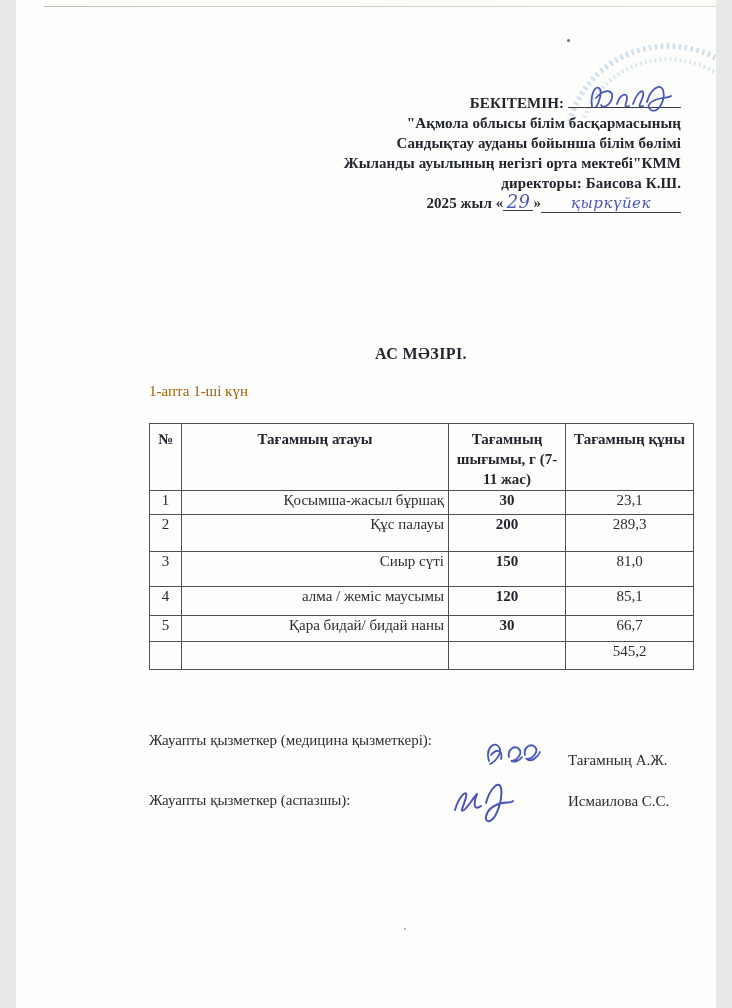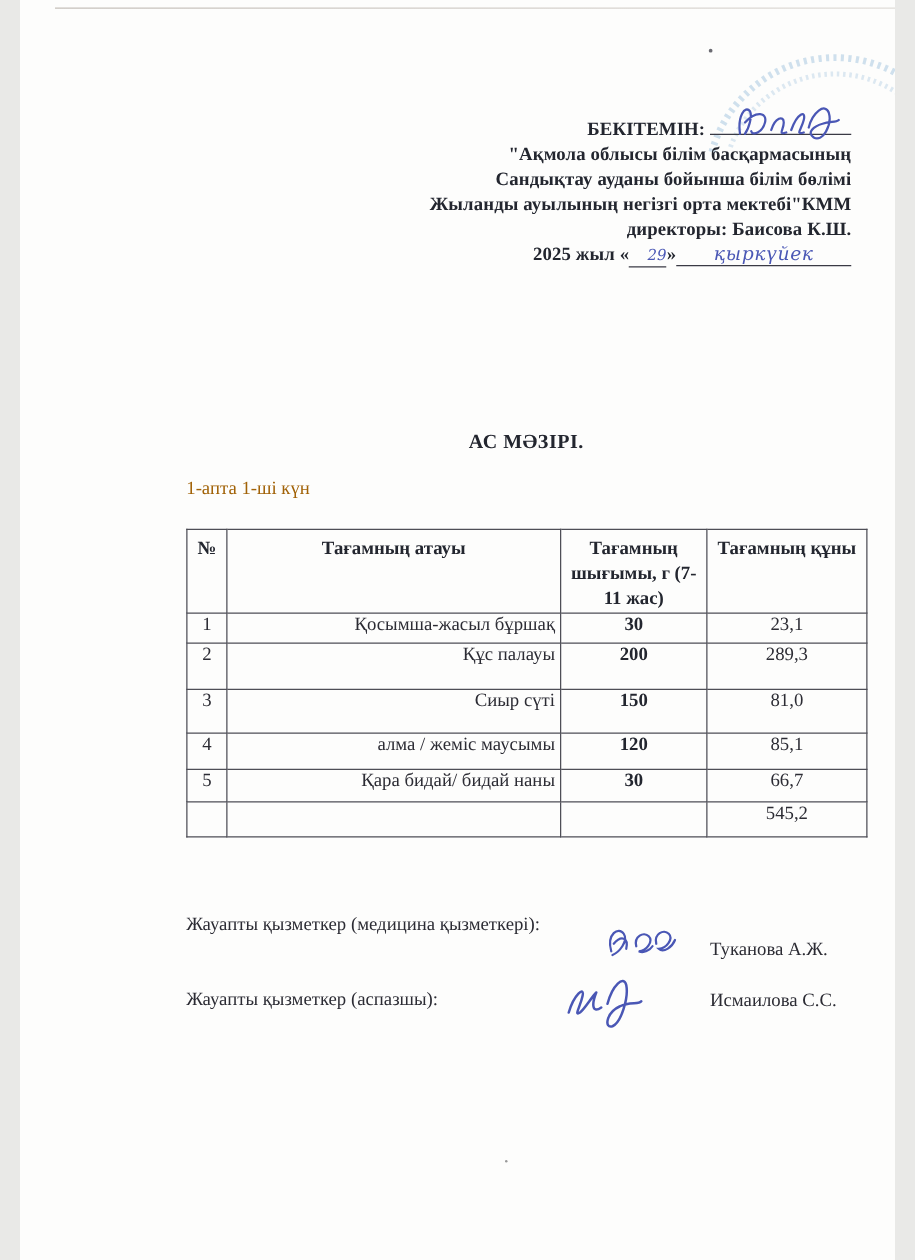--- a/index.html
+++ b/index.html
@@ -24,23 +24,23 @@
     color:#23262f;letter-spacing:.1px;
   }
   .appr-line{white-space:nowrap;}
   .sig-underline{
     display:inline-block;width:113px;height:15px;vertical-align:baseline;
     border-bottom:1.4px solid #3a3a44;position:relative;
   }
   .sig-underline svg{position:absolute;right:8px;bottom:-6px;}
   .hw{color:#4a57b5;font-style:italic;font-family:"DejaVu Serif",serif;font-weight:normal;}
   .day-slot{
-    display:inline-block;width:30px;
+    display:inline-block;width:30px;text-align:center;
     border-bottom:1.3px solid #3a3a44;height:16px;line-height:15px;
-    font-size:12px;vertical-align:baseline;
+    font-size:18px;vertical-align:baseline;
   }
   .month-slot{
     display:inline-block;width:140px;text-align:center;
     border-bottom:1.3px solid #3a3a44;height:17px;line-height:16px;
     font-size:15px;vertical-align:baseline;letter-spacing:.5px;
   }
 
   .doc-title{
     position:absolute;left:133px;top:345px;width:544px;
     text-align:center;font-weight:bold;font-size:16px;color:#23262f;
@@ -171,21 +171,21 @@
     </tr>
   </tbody>
     </table>
 
   <div class="foot-label fl1">Жауапты қызметкер (медицина қызметкері):</div>
   <svg class="sig-svg sig-med" width="60" height="30" viewBox="0 0 60 30">
     <path d="M7,22 C3,8 13,2 17,8 C21,14 13,23 8,25 M9,16 C15,9 21,11 19,20
              M27,18 C25,10 33,6 37,10 C41,14 35,22 29,22 C33,24 38,21 40,18
              M43,16 C41,8 49,4 53,8 C57,12 51,20 45,20 C49,24 56,18 58,13" fill="none" stroke="#4a57b5" stroke-width="1.8" stroke-linecap="round"></path>
   </svg>
-  <div class="foot-name fn1">Туканова А.Ж.</div>
+  <div class="foot-name fn1">Тағамның А.Ж.</div>
 
   <div class="foot-label fl2">Жауапты қызметкер (аспазшы):</div>
   <svg class="sig-svg sig-cook" width="68" height="45" viewBox="0 0 68 45">
     <path d="M6,32 C10,18 19,10 17,19 C15,28 10,35 15,32 C19,29 24,20 28,16
              M28,16 C24,26 25,33 32,28
              M37,25 C41,10 50,2 52,10 C54,20 48,40 41,43 C34,45 36,32 47,27 C55,23 62,26 64,23" fill="none" stroke="#4a57b5" stroke-width="2" stroke-linecap="round"></path>
   </svg>
   <div class="foot-name fn2">Исмаилова С.С.</div>
 
 </div>

